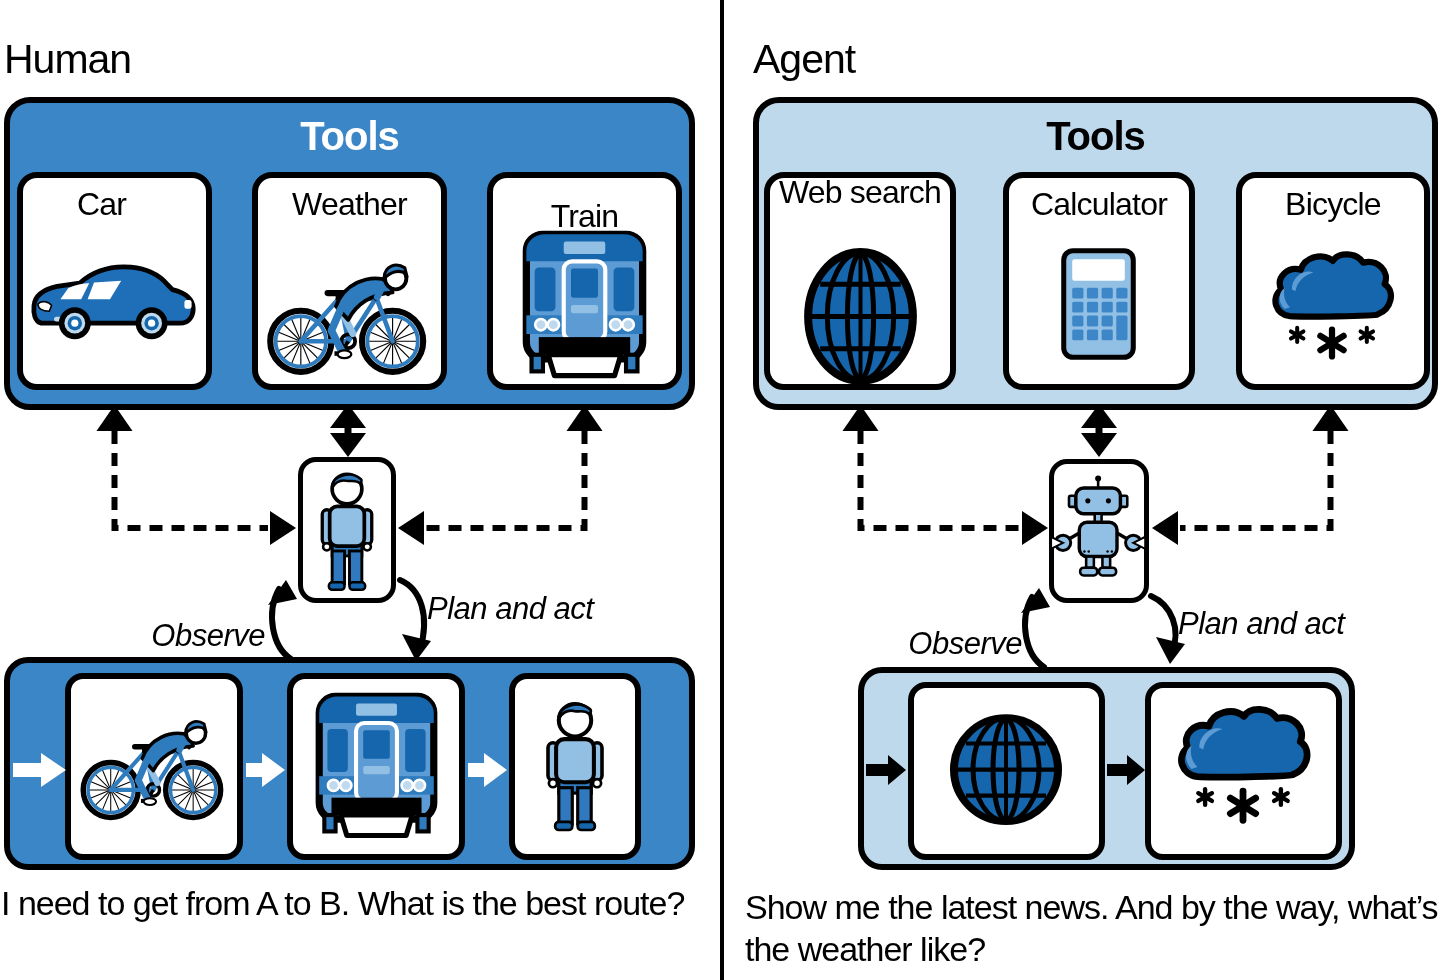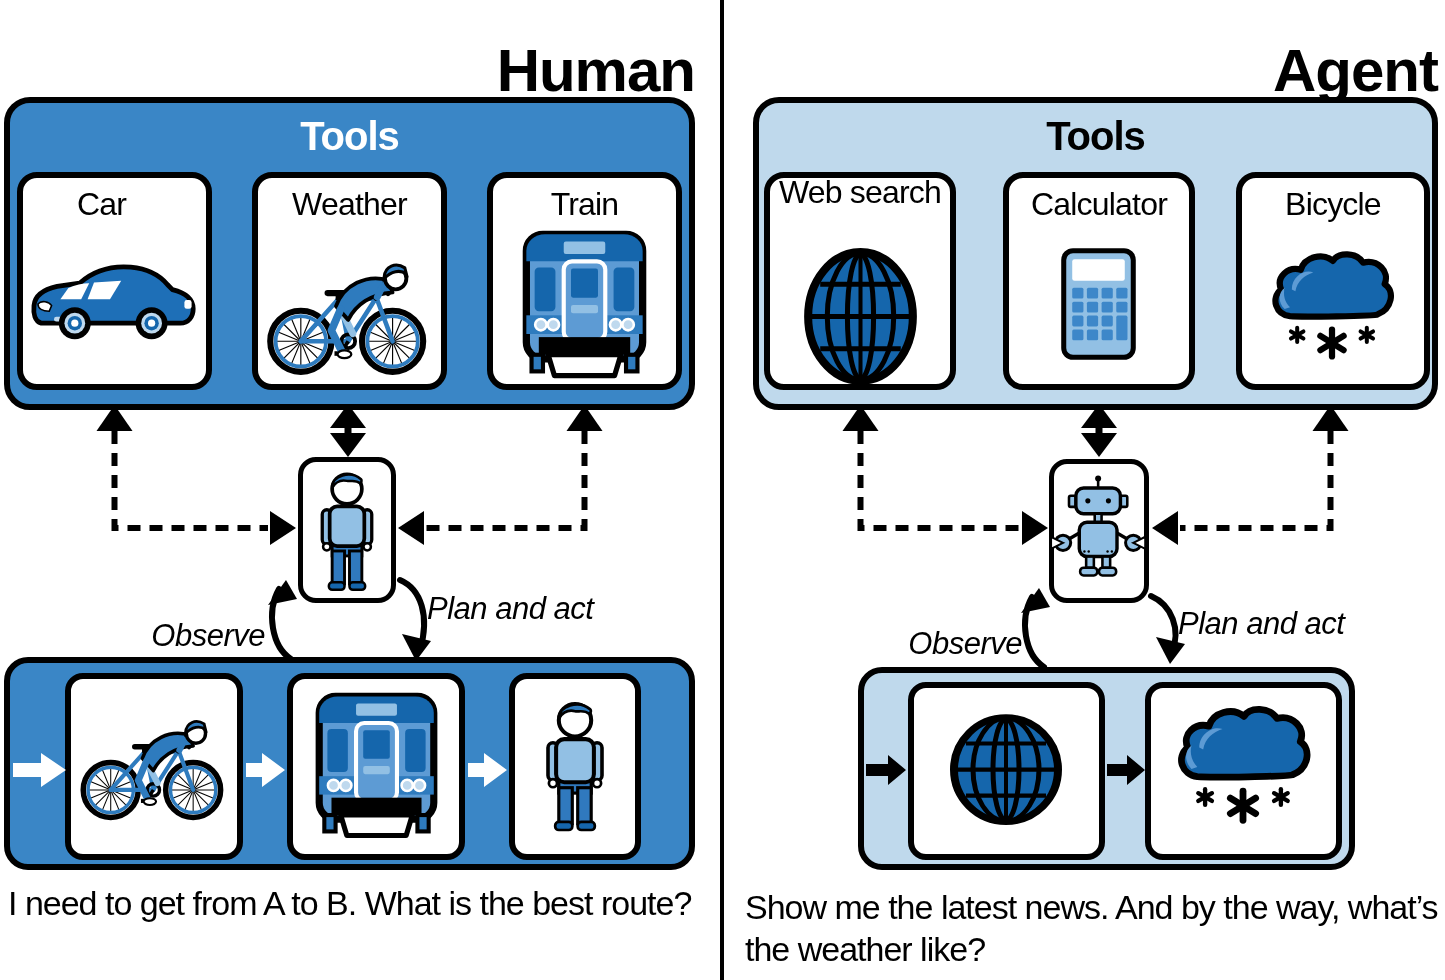--- a/index.html
+++ b/index.html
@@ -1,19 +1,19 @@
 <!DOCTYPE html>
 <html style="--panel-blue: #3A86C6; --panel-light-blue: #BFD9EC; --deep-blue: #1566AC; --mid-blue: #2E7BBE; --sky-blue: #92C0E4; --pale-blue: #BFD9EE; --train-face-blue: #5D9BD4; --button-blue: #3D87C9; --car-blue: #1E6FB7; --pants-blue: #3079BE; --outline-black: #000000; --background-white: #FFFFFF;"><head>
 <meta charset="utf-8">
 <style>
   html,body{margin:0;padding:0;background:#fff;}
   .stage{position:relative;width:1445px;height:980px;background:#fff;overflow:hidden;
          font-family:"Liberation Sans","DejaVu Sans",sans-serif;color:#000;}
   .abs{position:absolute;}
-  .panel-title{font-size:60px;font-weight:700;letter-spacing:-1px;text-align:right;}
+  .panel-title{font-size:41px;font-weight:400;letter-spacing:-1px;text-align:left;}
   .tools-box{border:6px solid #000;border-radius:26px;box-sizing:border-box;}
   .tools-box.dark{background:var(--panel-blue);}
   .tools-box.light{background:var(--panel-light-blue);}
   .tools-label{font-size:40px;font-weight:700;letter-spacing:-1px;text-align:center;}
   .tools-label.on-dark{color:#fff;}
   .tools-label.on-light{color:#000;}
   .tool-card{background:#fff;border:6px solid #000;border-radius:20px;box-sizing:border-box;}
   .card-label{font-size:32px;letter-spacing:-0.8px;text-align:center;}
   .actor-box{background:#fff;border:5px solid #000;border-radius:18px;box-sizing:border-box;}
   .seq-box{border:6px solid #000;border-radius:24px;box-sizing:border-box;}
@@ -221,21 +221,21 @@
       <use href="#def-car"></use>
     </svg>
 
   <div class="abs tool-card" style="left:252px;top:172px;width:195px;height:218px;"></div>
   <div class="abs card-label" style="left:252px;top:186px;width:195px;">Weather</div>
   <svg class="abs" style="left:261px;top:248px;" width="176" height="130" viewBox="0 0 230 170">
       <use href="#def-bicycle"></use>
     </svg>
 
   <div class="abs tool-card" style="left:487px;top:172px;width:195px;height:218px;"></div>
-  <div class="abs card-label" style="left:487px;top:186px;width:195px;">Train</div>
+  <div class="abs card-label" style="left:487px;top:198px;width:195px;">Train</div>
   <svg class="abs" style="left:517px;top:228px;" width="135" height="158" viewBox="0 0 130 152">
       <use href="#def-train"></use>
     </svg>
 
   <div class="abs actor-box" style="left:298px;top:457px;width:98px;height:146px;"></div>
   <svg class="abs" style="left:314px;top:470px;" width="66" height="124" viewBox="0 0 80 150">
       <use href="#def-person"></use>
     </svg>
 
   <div class="abs loop-label" style="left:150px;top:618px;width:115px;text-align:right;">Observe</div>
@@ -248,21 +248,21 @@
     </svg>
   <div class="abs seq-card" style="left:287px;top:673px;width:178px;height:187px;"></div>
   <svg class="abs" style="left:310px;top:690px;" width="133" height="156" viewBox="0 0 130 152">
       <use href="#def-train"></use>
     </svg>
   <div class="abs seq-card" style="left:509px;top:673px;width:132px;height:187px;"></div>
   <svg class="abs" style="left:539px;top:699px;" width="72" height="136" viewBox="0 0 80 150">
       <use href="#def-person"></use>
     </svg>
 
-  <div class="abs caption" style="left:8px;top:882px;width:700px;white-space:nowrap;">I need to get from A to B. What is the best route?</div>
+  <div class="abs caption" style="left:1px;top:882px;width:700px;white-space:nowrap;">I need to get from A to B. What is the best route?</div>
 
   <div class="abs divider" style="left:720px;top:0px;width:4px;height:980px;"></div>
 
   <div class="abs panel-title" style="left:753px;top:36px;width:685px;">Agent</div>
 
   <div class="abs tools-box light" style="left:753px;top:97px;width:685px;height:313px;"></div>
   <div class="abs tools-label on-light" style="left:753px;top:114px;width:685px;">Tools</div>
 
   <div class="abs tool-card" style="left:764px;top:172px;width:192px;height:218px;"></div>
   <div class="abs card-label" style="left:764px;top:174px;width:192px;">Web search</div>

